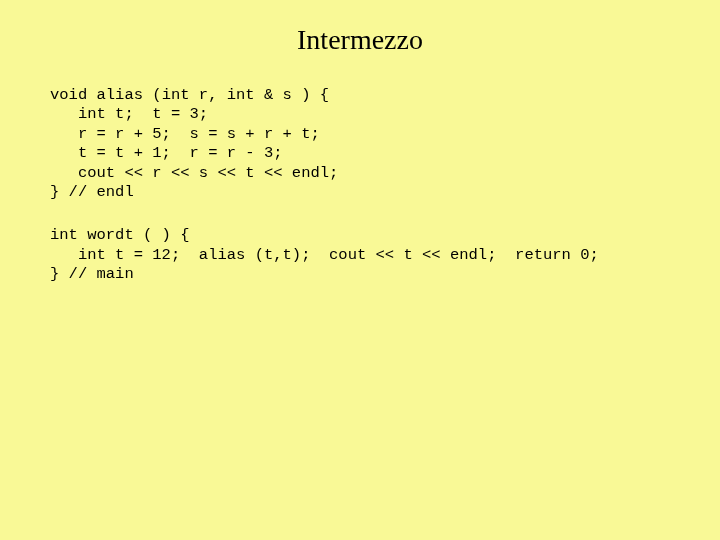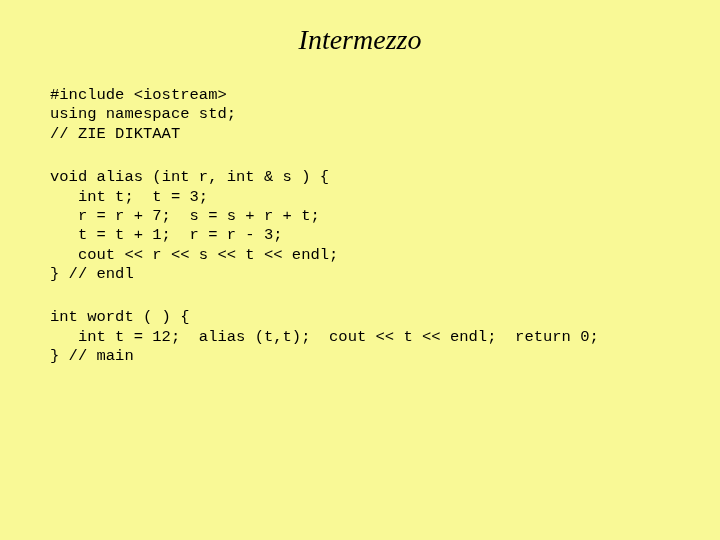--- a/index.html
+++ b/index.html
@@ -15,21 +15,20 @@
     box-sizing: border-box;
     width: 720px;
     height: 540px;
     padding: 20px 50px 20px 50px;
   }
   .title {
     font-size: 28px;
     text-align: center;
     margin: 4px 0 30px 0;
     font-weight: normal;
-    font-style: italic;
   }
   pre.code {
     font-family: "Courier New", Courier, monospace;
     font-size: 15.5px;
     line-height: 1.25;
     margin: 0 0 24px 0;
     white-space: pre;
   }
   .kw-red {
     color: #000000;
@@ -42,27 +41,24 @@
     font-weight: bold;
   }
 </style>
 </head>
 <body>
 
 <div class="slide">
 
   <h1 class="title">Intermezzo</h1>
 
-  <pre class="code"><span>#include &lt;iostream&gt;</span>
-<span>using namespace std;</span>
-<span>// ZIE DIKTAAT</span></pre>
 
   <pre class="code"><span><span>void alias (</span><span class="kw-red">int r</span><span>, int &amp; s ) {</span></span>
 <span>   int t;  t = 3;</span>
-<span>   r = r + 7;  s = s + r + t;</span>
+<span>   r = r + 5;  s = s + r + t;</span>
 <span>   t = t + 1;  r = r - 3;</span>
 <span>   cout &lt;&lt; r &lt;&lt; s &lt;&lt; t &lt;&lt; endl;</span>
 <span>} // endl</span></pre>
 
   <pre class="code"><span>int wordt ( ) {</span>
 <span>   int t = 12;  alias (t,t);  cout &lt;&lt; t &lt;&lt; endl;  return 0;</span>
 <span>} // main</span></pre>
 
 
 </div>

